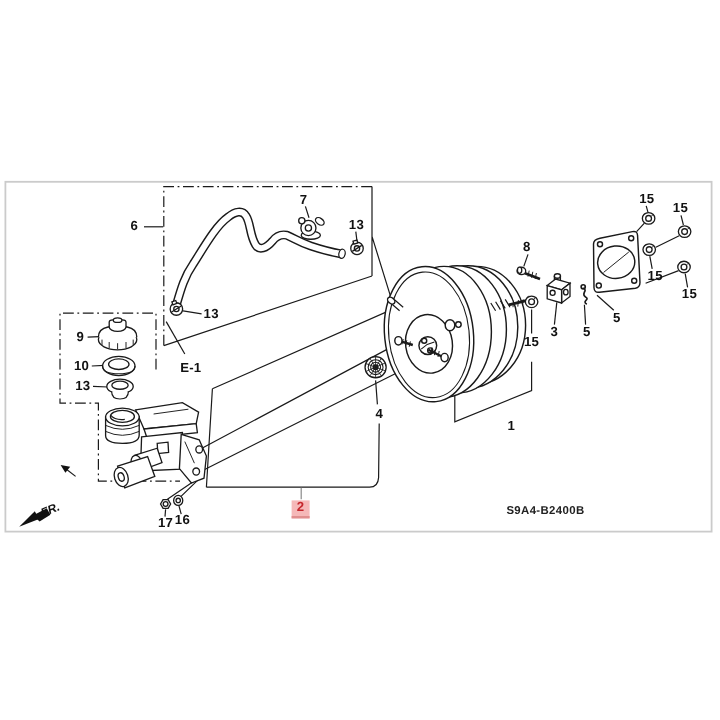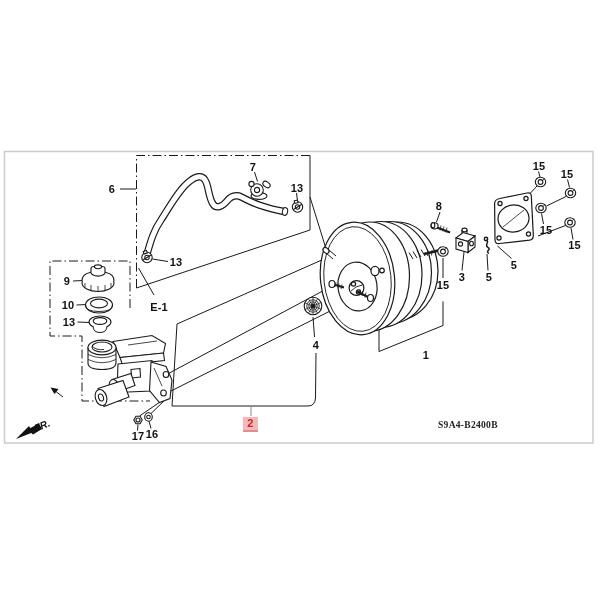--- a/index.html
+++ b/index.html
@@ -5,21 +5,21 @@
   html,body{margin:0;padding:0;background:#fff;}
   #stage{position:relative;width:600px;height:600px;background:#ffffff;overflow:hidden;
          font-family:"Liberation Sans", sans-serif;}
   #diagram{position:absolute;left:0;top:0;}
   .co{position:absolute;transform:translate(-50%,-50%);font-weight:bold;font-size:11px;
       color:#111;white-space:nowrap;letter-spacing:0.2px;}
   #b25block{position:absolute;left:24px;top:364px;width:54px;text-align:center;
       font-weight:bold;font-size:10px;line-height:9.6px;color:#111;}
   #fr-label{position:absolute;left:34px;top:420px;font-weight:bold;font-style:italic;
       font-size:10px;color:#111;transform:rotate(-22deg);}
-  #code-label{position:absolute;left:438px;top:420px;font-family:Liberation Serif, serif;
+  #code-label{position:absolute;left:422px;top:420px;font-family:Liberation Sans, sans-serif;
       font-weight:bold;font-size:9.5px;letter-spacing:0.3px;color:#222;}
   #badge2{position:absolute;left:243px;top:417px;width:14.5px;height:13px;
       text-align:center;font-weight:bold;font-size:11px;line-height:13px;
       border-bottom:2px solid;cursor:pointer;}
 </style>
 </head>
 <body>
 
 <div id="stage">
 

